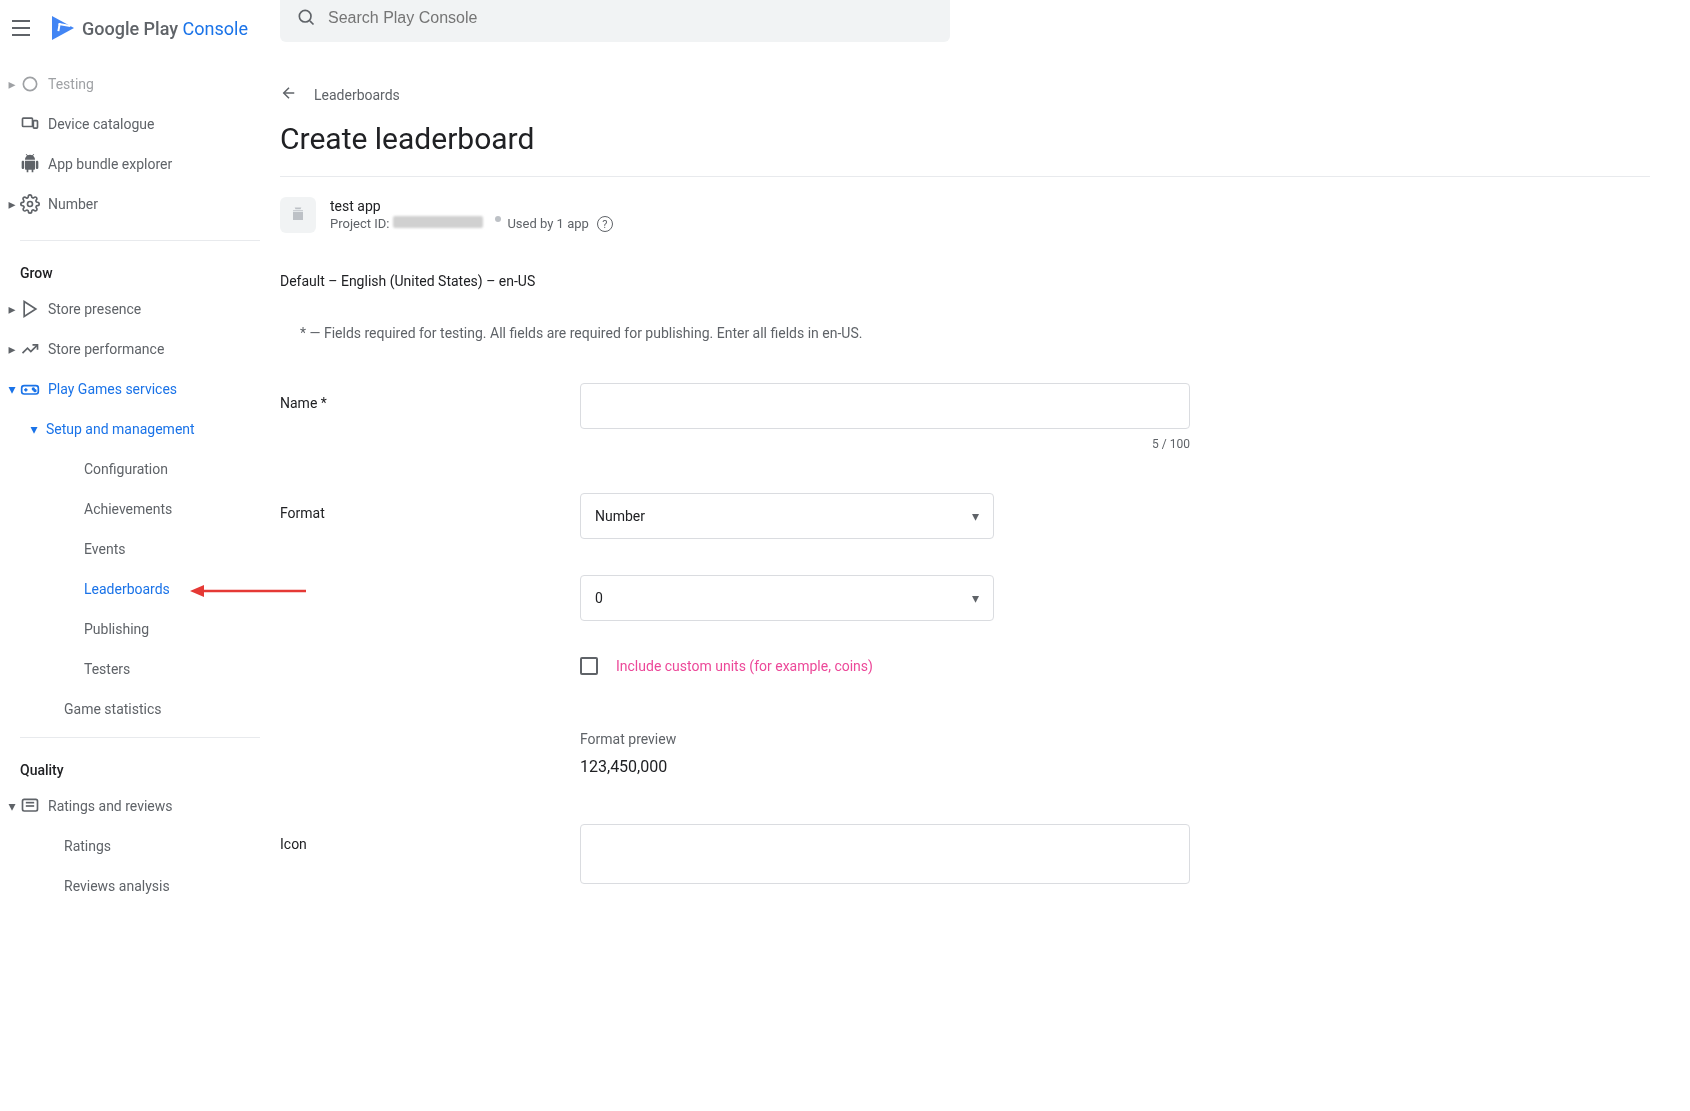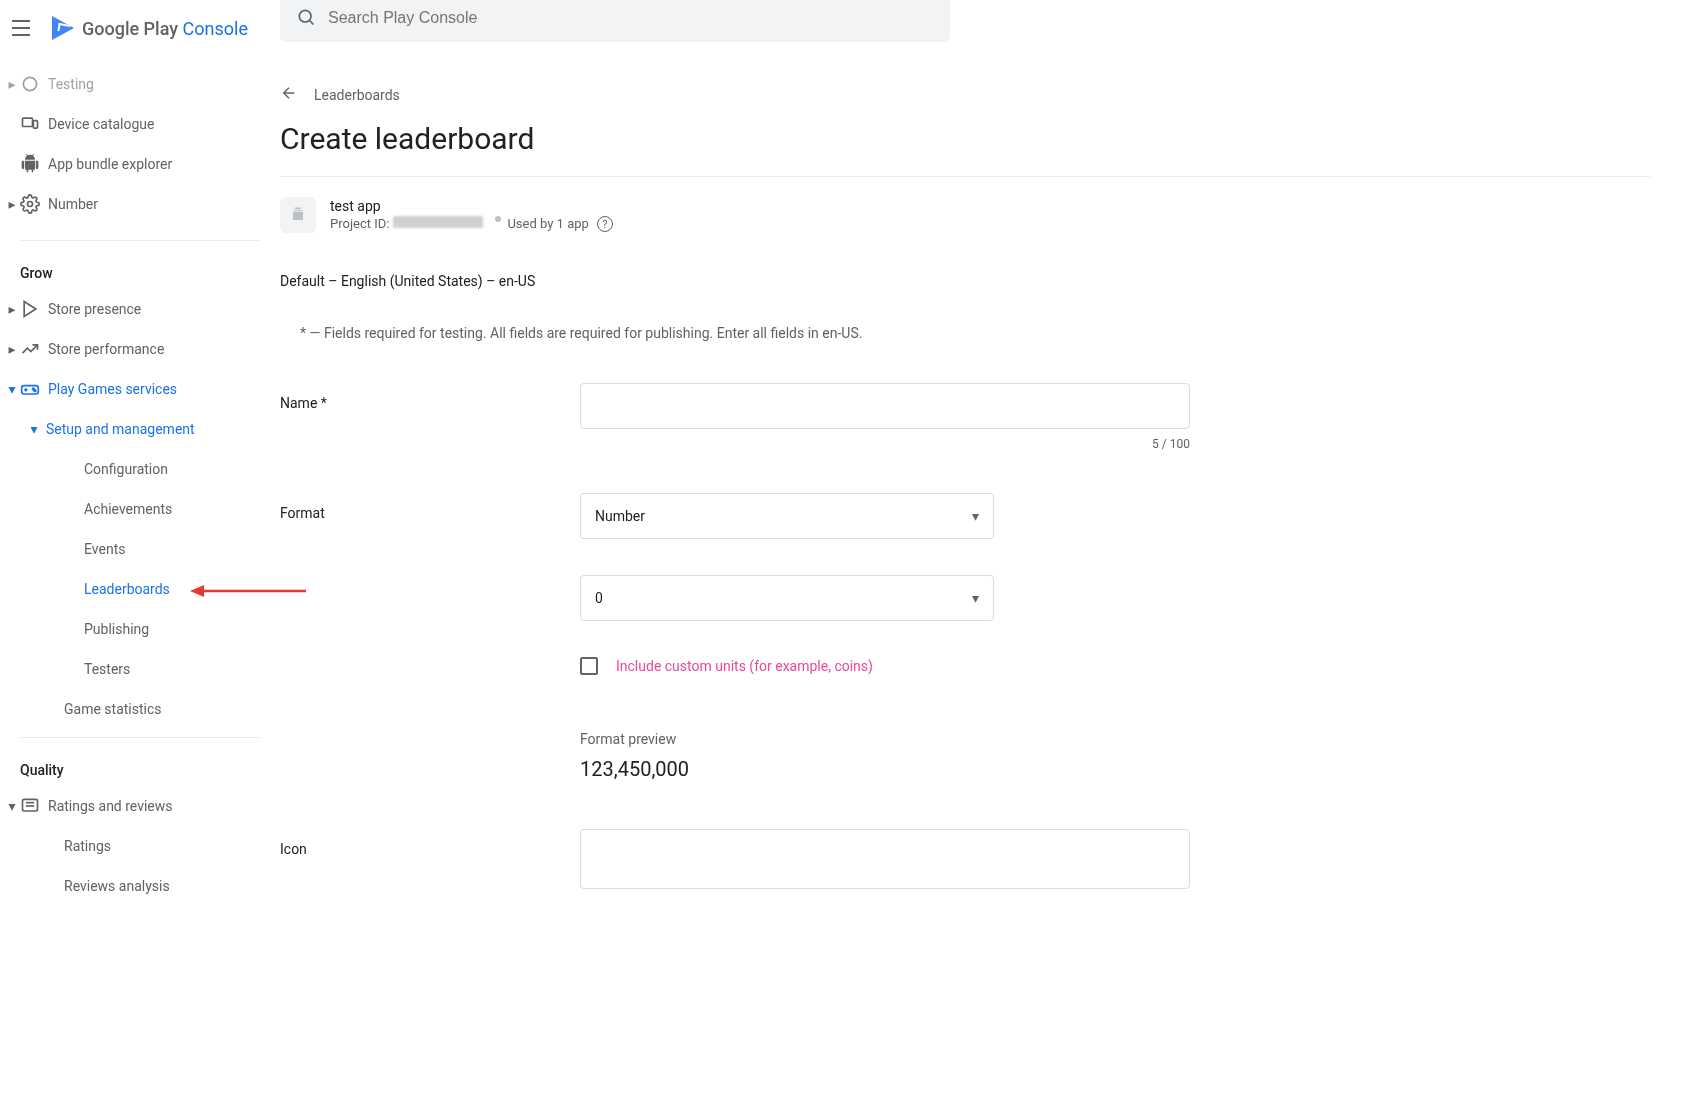--- a/index.html
+++ b/index.html
@@ -213,21 +213,21 @@
   .stacked { display: flex; flex-direction: column; }
   .check-row {
     display: flex; align-items: center; margin-top: 36px;
   }
   .checkbox {
     width: 18px; height: 18px; border: 2px solid #5f6368; border-radius: 2px;
     margin-right: 18px;
   }
   .check-label { font-size: 14px; color: #ec4899; }
   .preview-label { font-size: 14px; color: #5f6368; margin-top: 56px; }
-  .preview-value { font-size: 20px; color: #202124; margin-top: 10px; font-weight: 400; }
+  .preview-value { font-size: 16px; color: #202124; margin-top: 10px; font-weight: 400; }
 
   .icon-box {
     width: 610px; height: 60px;
     border: 1px solid #dadce0;
     border-radius: 4px;
     margin-top: 0;
   }
 
   
   .red-arrow {

